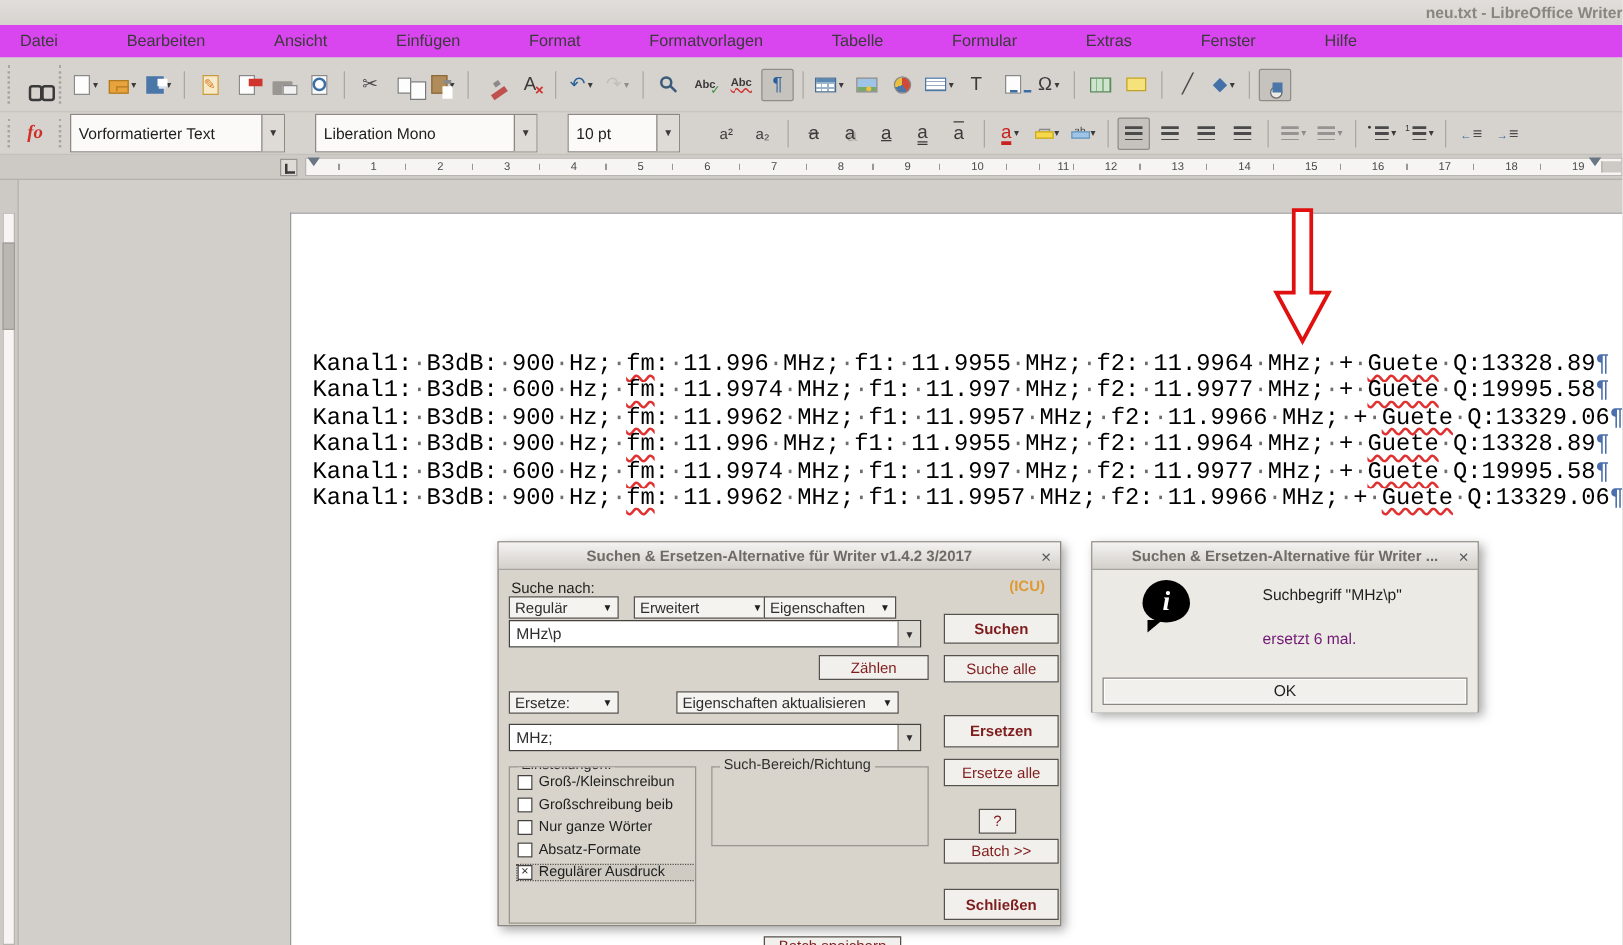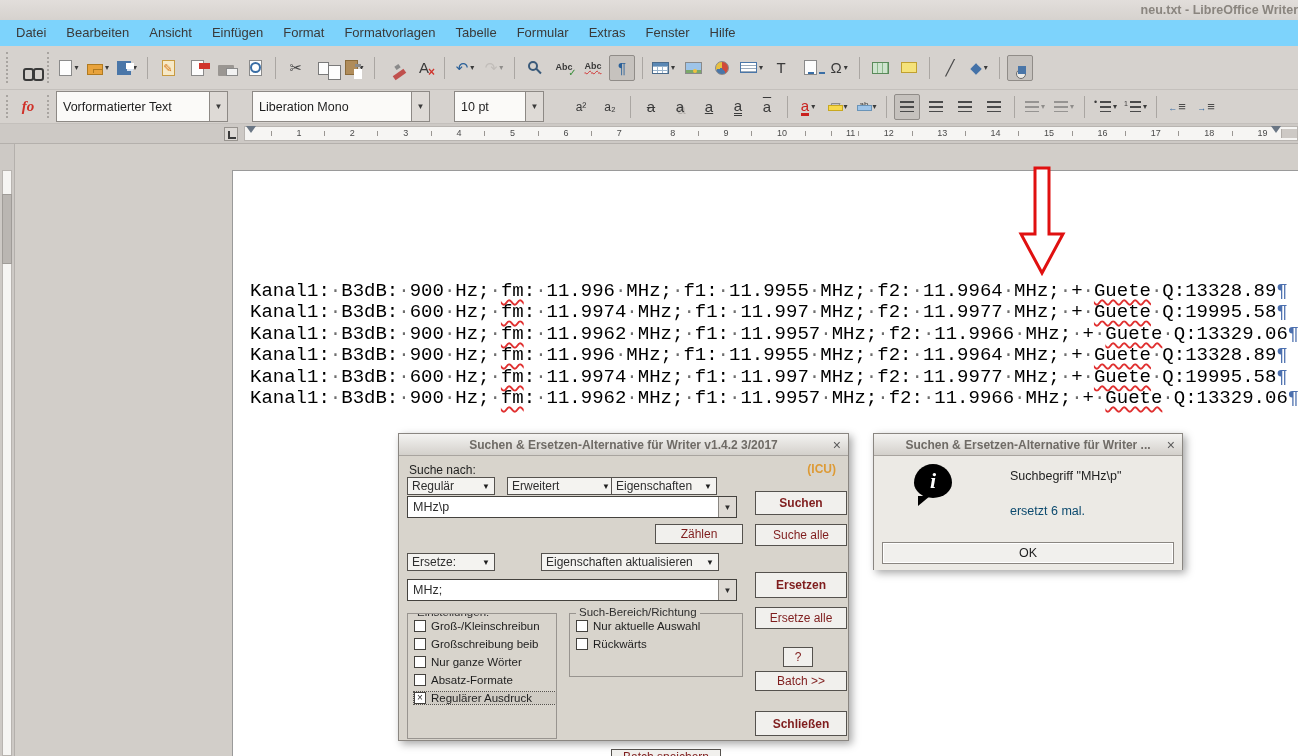--- a/index.html
+++ b/index.html
@@ -3,21 +3,21 @@
 <meta charset="utf-8">
 <style>
   * { margin:0; padding:0; box-sizing:border-box; }
   html,body { width:1298px; height:756px; overflow:hidden; }
   body { position:relative; font-family:"Liberation Sans","DejaVu Sans",sans-serif; background:#d6d2ce; font-size:13px; color:#2e2e2e; }
 
   
   .titlebar { height:20px; display:flex; align-items:center; justify-content:flex-end;
               background:linear-gradient(#e2dedb,#d6d2ce); }
   .titlebar span { font-size:12.5px; font-weight:bold; color:#8a857f; }
-  .menubar { height:26px; display:flex; align-items:flex-end; padding-left:6px; background:#7dd3fc; }
+  .menubar { height:26px; display:flex; align-items:flex-end; padding-left:6px; background:#d946ef;gap:35px; }
   .menu-item { padding:0 10px; font-size:13px; color:#3a3a3a; height:26px; line-height:26px; }
 
   
   .toolbar { display:flex; align-items:center; background:#d6d2ce; border-bottom:1px solid #c4c0bc; }
   .toolbar1 { height:44px; }
   .toolbar2 { height:34px; }
   .tb-handle { width:5px; height:70%; border-left:2px dotted #a8a4a0; margin:0 4px 0 6px; }
   .tb-seg { display:flex; align-items:center; }
   .tb-icons { display:flex; align-items:center; gap:3px; flex-wrap:nowrap; }
   .tb-sep { width:1px; height:22px; background:#aaa6a2; margin:0 4px; }
@@ -207,21 +207,21 @@
   .chk-row.checked { outline:1px dotted #55524e; outline-offset:0; background:#cfcbc3; padding-right:3px; }
 
   .dlg2 { left:873px; top:433px; width:310px; height:137px; }
   .dlg2 .dlg-body { position:relative; height:114px; background:#eceae5; font-size:12.5px; }
   .info-icon { position:absolute; left:40px; top:8px; width:38px; height:34px; background:#000;
       border-radius:50% 50% 50% 50%/55% 55% 45% 45%; display:flex; align-items:center; justify-content:center; }
   .info-icon .i { color:#fff; font-family:"Liberation Serif",serif; font-style:italic; font-weight:bold; font-size:22px; }
   .info-icon::after { content:""; position:absolute; left:4px; bottom:-8px; width:0; height:0;
       border-top:10px solid #000; border-right:12px solid transparent; }
   .res-line1 { position:absolute; left:136px; top:13px; color:#1e1e1e; }
-  .res-line2 { position:absolute; left:136px; top:48px; color:#0c4a6e; }
+  .res-line2 { position:absolute; left:136px; top:48px; color:#701a75; }
   .btn-ok { position:absolute; left:8px; right:8px; top:86px; height:22px; background:#f1f0ed;
       border:1px solid #8a8681; box-shadow:inset 0 0 0 1px #fff; display:flex; align-items:center; justify-content:center;
       font-size:12.5px; color:#1e1e1e; }
 </style>
 </head>
 <body>
 
 <div class="titlebar">
   <span>neu.txt - LibreOffice Writer</span>
 </div>
@@ -574,30 +574,20 @@
             <span class="chk-label">Absatz-Formate</span>
           </div>
           <div class="chk-row checked">
             <span class="chk-box">×</span>
             <span class="chk-label">Regulärer Ausdruck</span>
           </div>
         </div>
     </div>
     <div class="grp grp-scope">
       <span class="grp-legend">Such-Bereich/Richtung</span>
-      <div id="scope-checks">
-          <div class="chk-row">
-            <span class="chk-box"></span>
-            <span class="chk-label">Nur aktuelle Auswahl</span>
-          </div>
-          <div class="chk-row">
-            <span class="chk-box"></span>
-            <span class="chk-label">Rückwärts</span>
-          </div>
-        </div>
     </div>
 
     <div class="dlg-btn btn-hilfe">?</div>
     <div class="dlg-btn btn-batch">Batch &gt;&gt;</div>
     <div class="dlg-btn btn-batch-sp">Batch speichern</div>
     <div class="dlg-btn bold btn-schliessen">Schließen</div>
   </div>
 </div>
 
 <div class="dialog dlg2">

